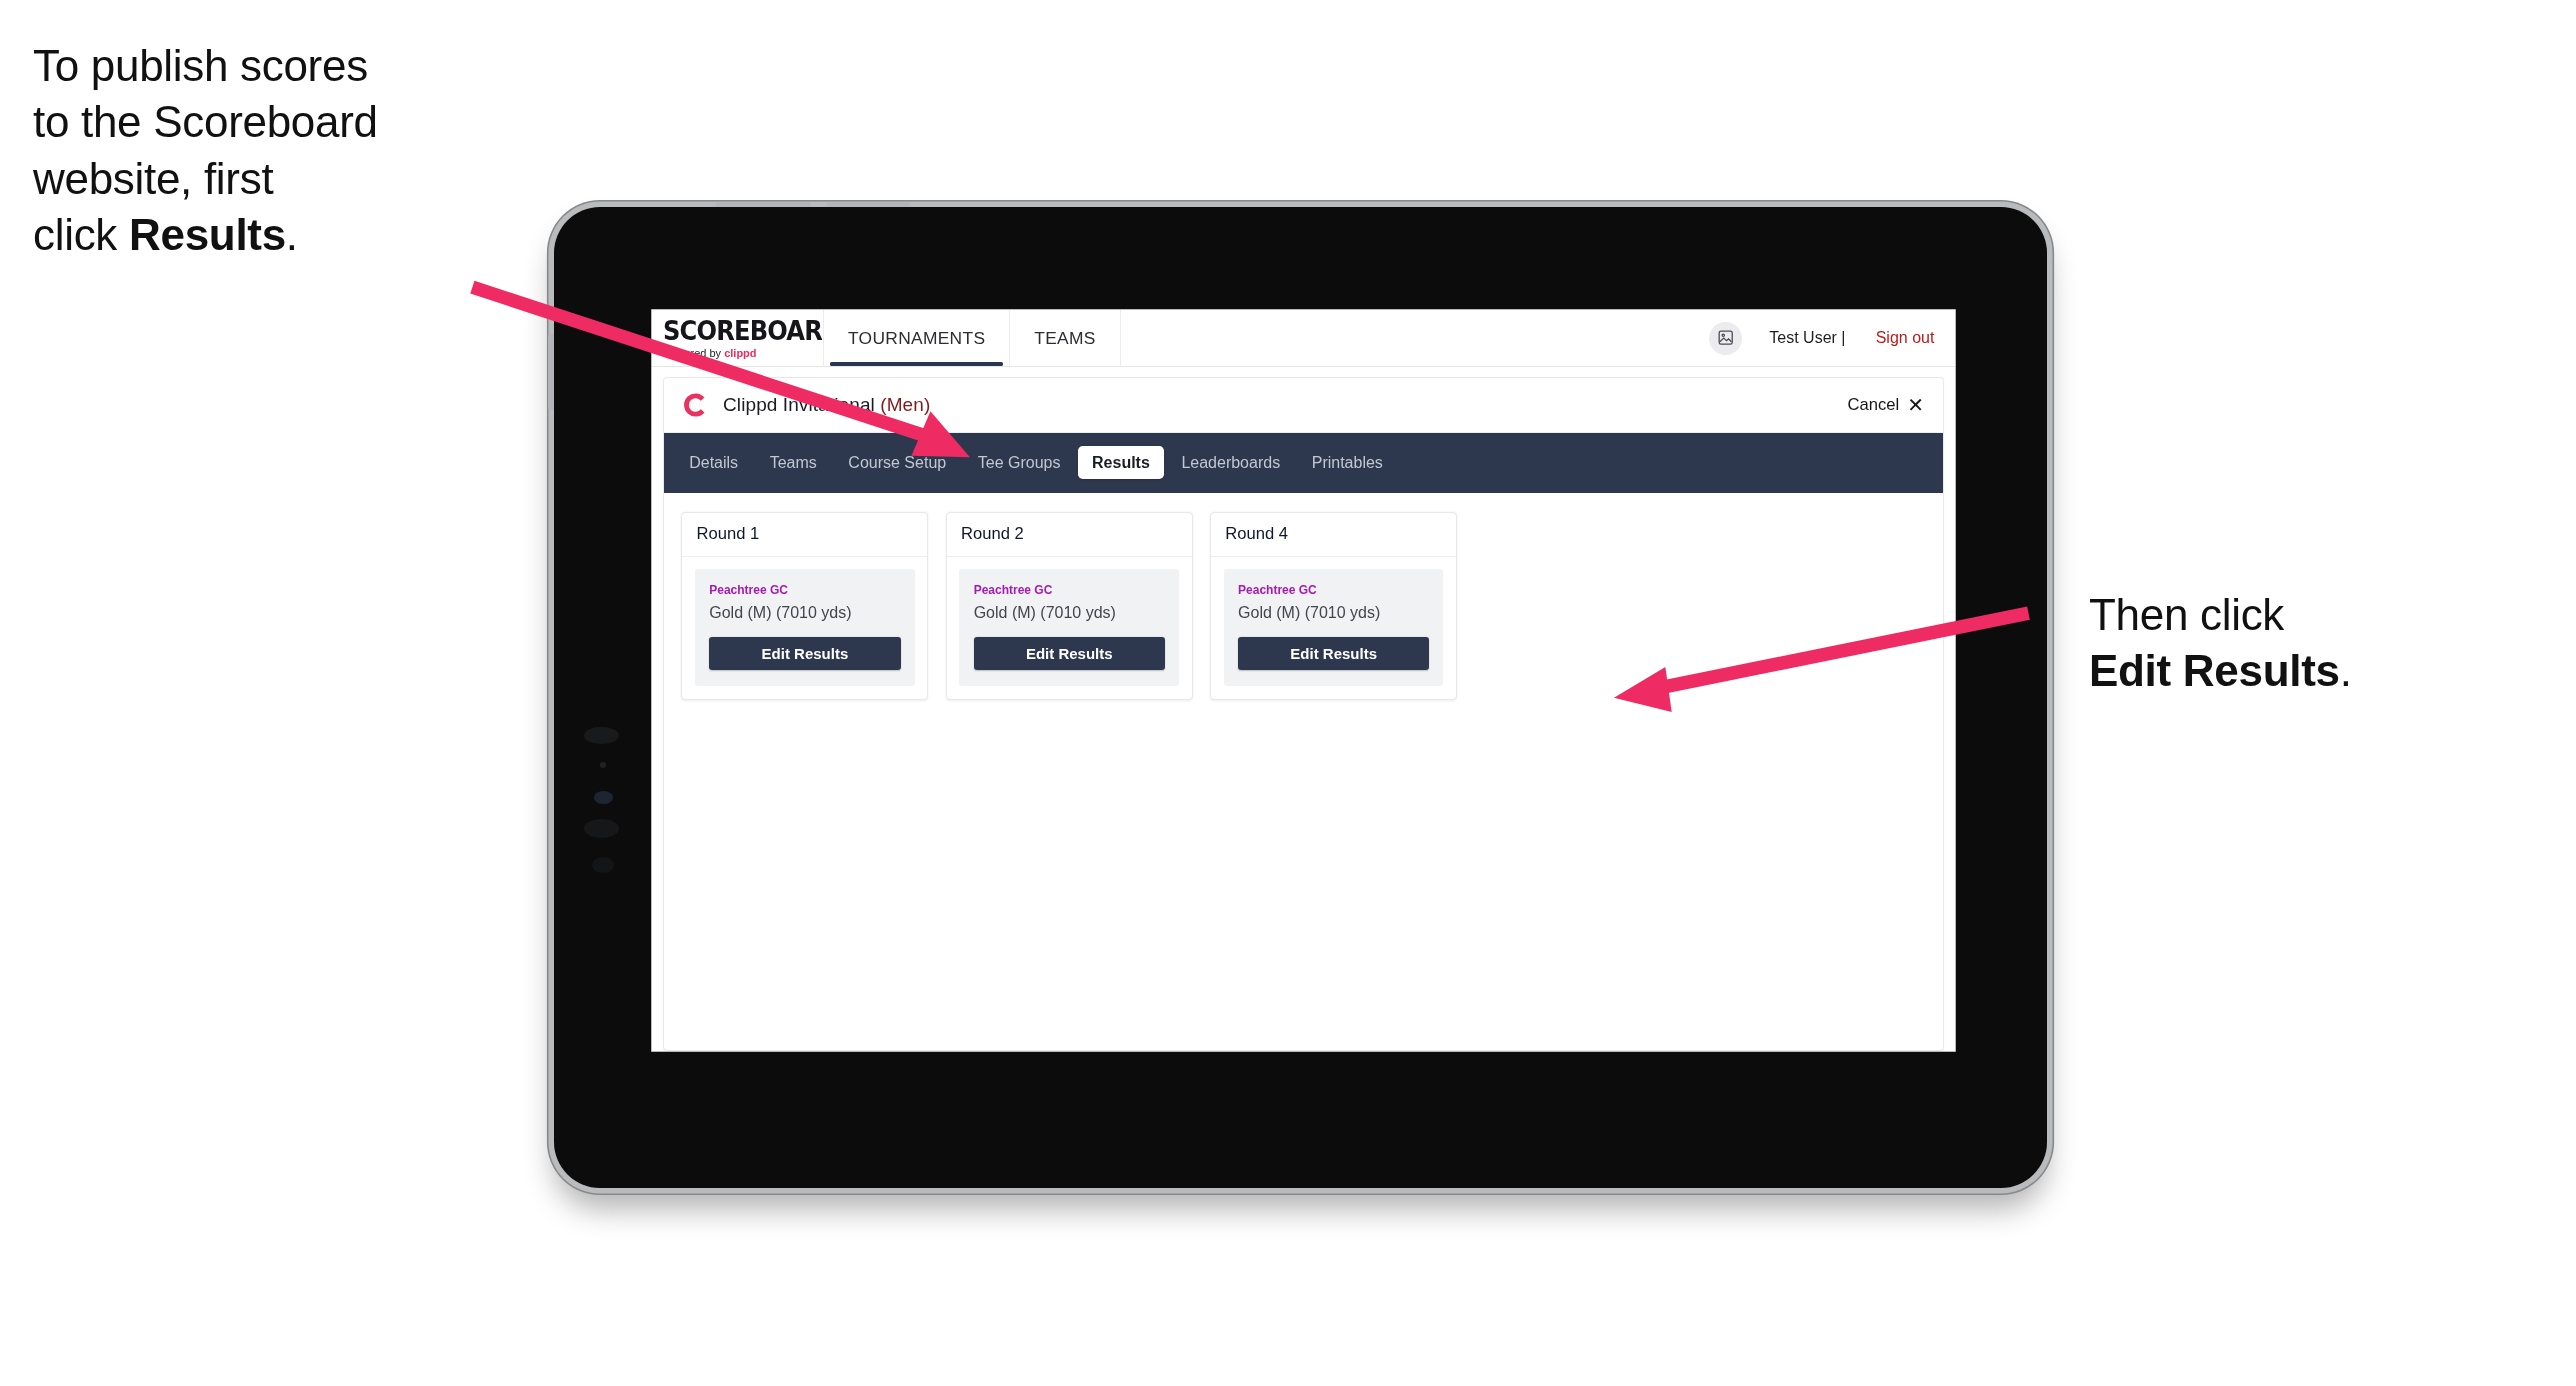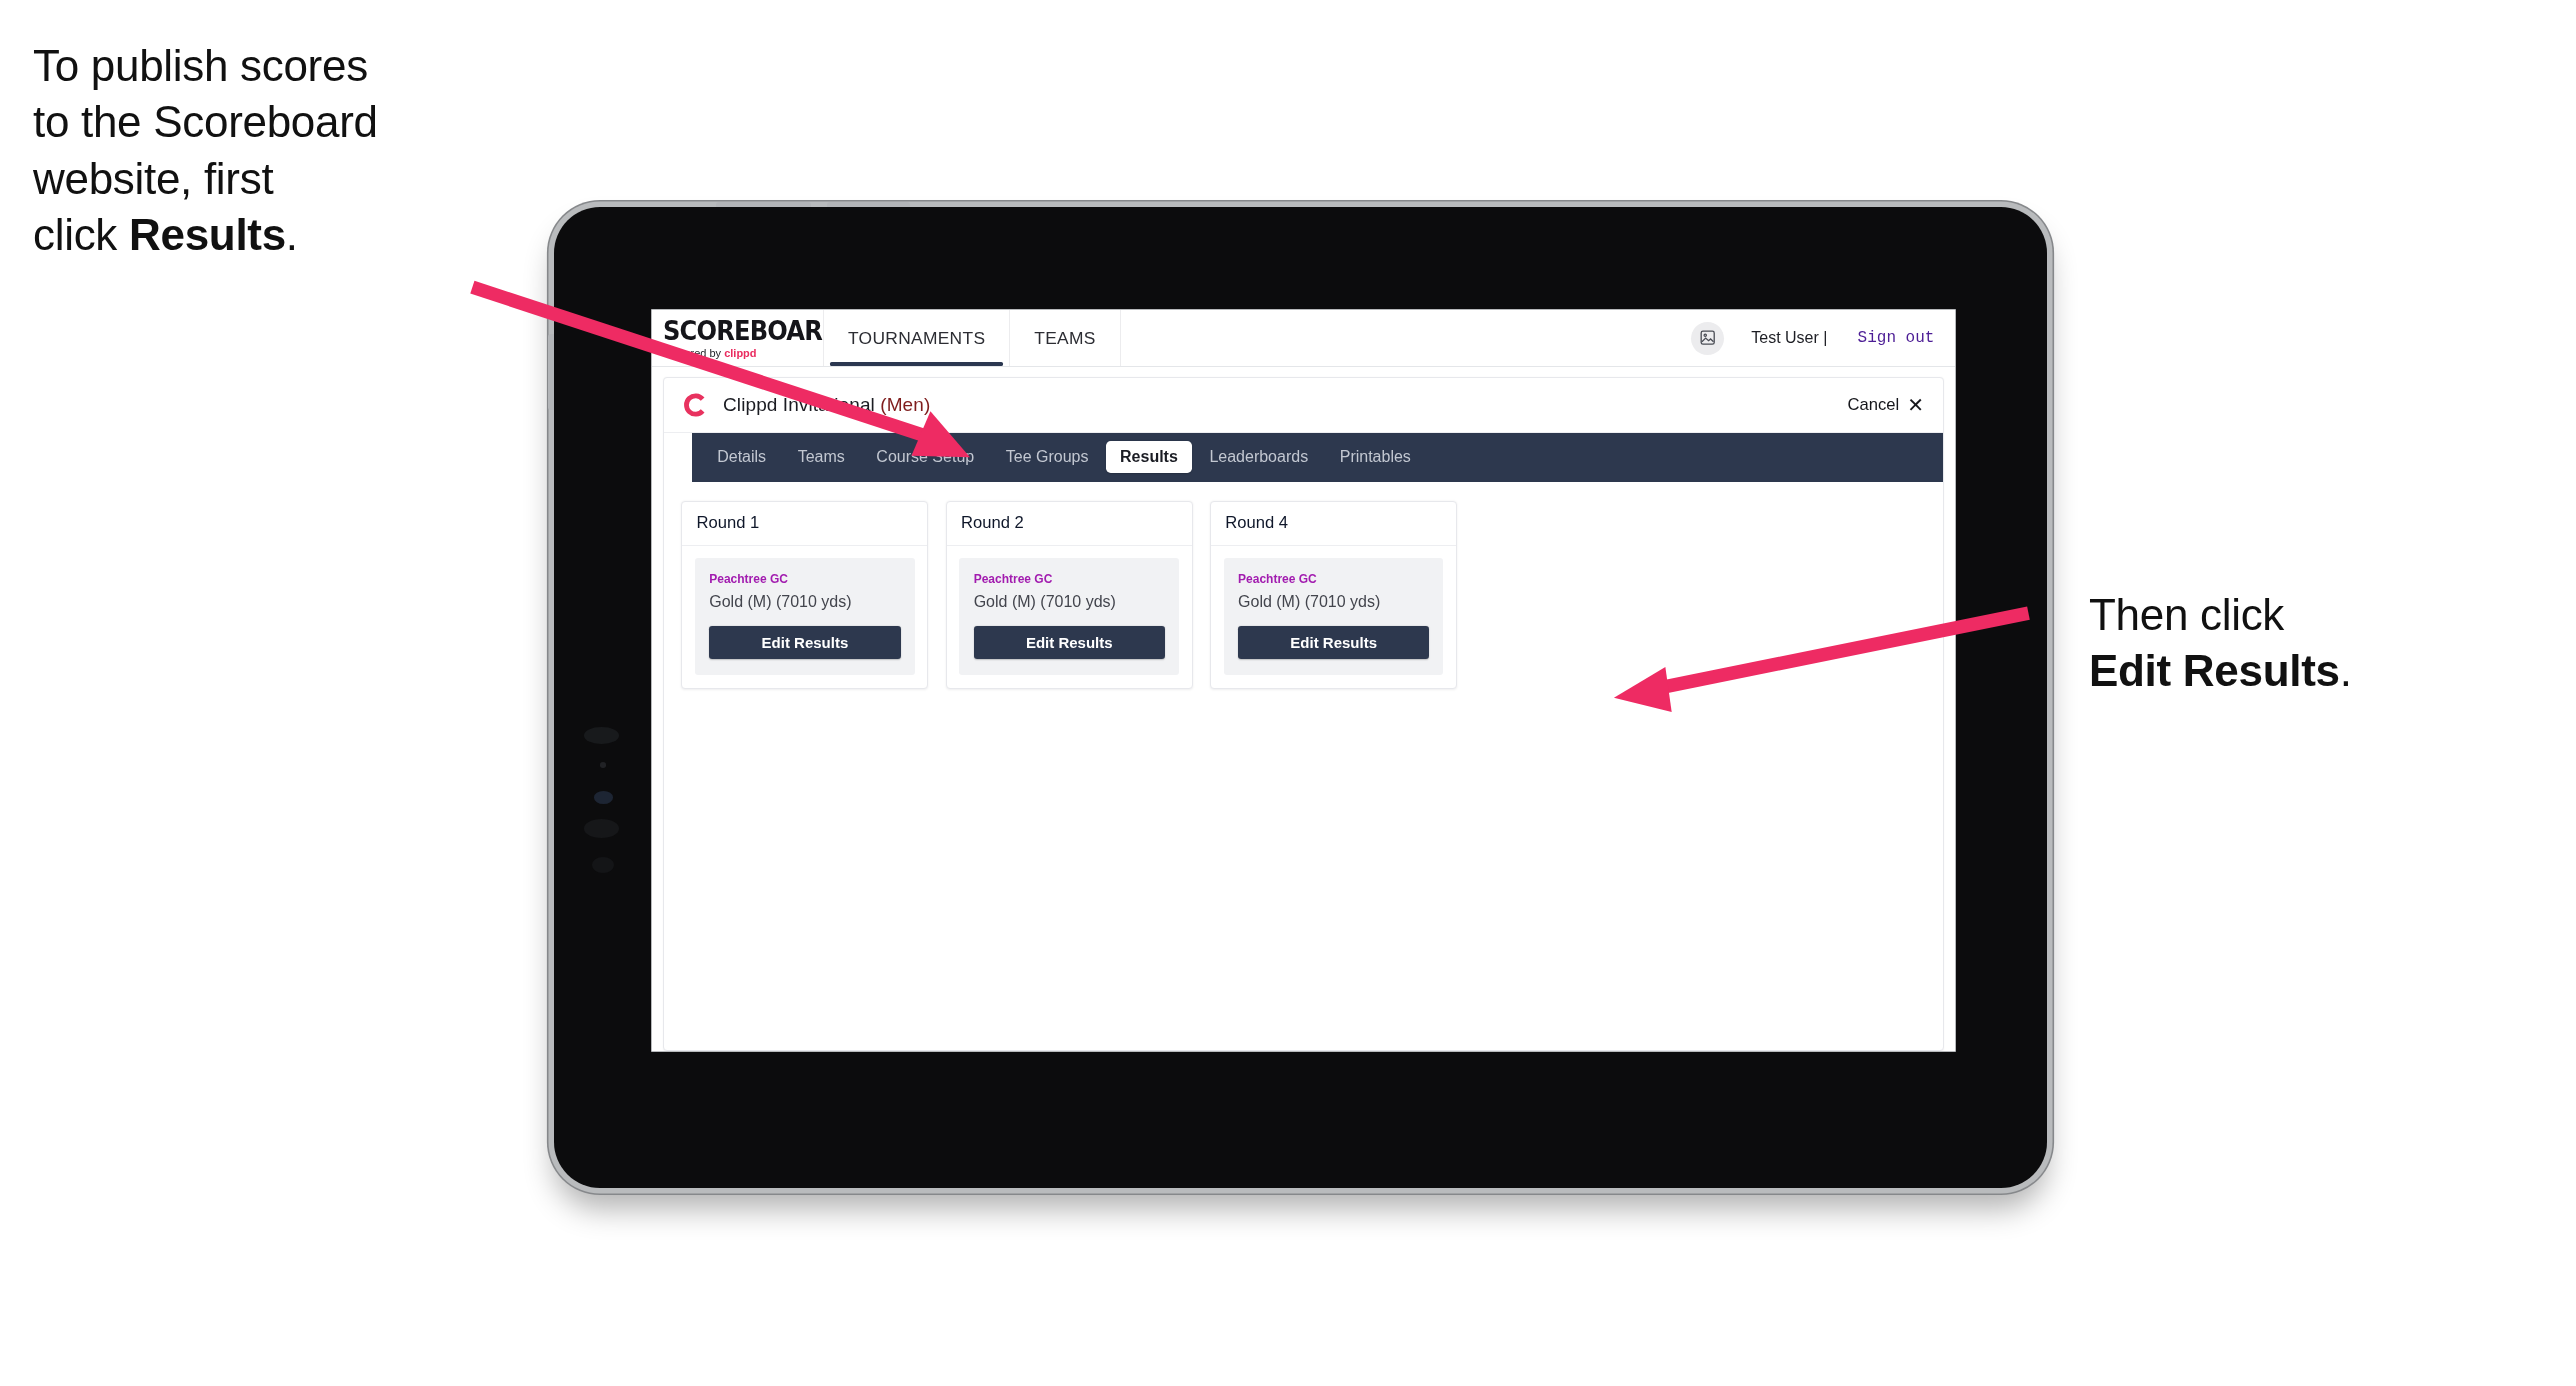--- a/index.html
+++ b/index.html
@@ -161,25 +161,24 @@
     display: flex;
     align-items: center;
     justify-content: center;
   }
   #account-name {
     font-size: 16px;
     color: #1d1e24;
   }
   #signout {
     font-size: 16px;
-    color: #4c1d95;
+    color: #b91c1c;
     text-decoration: none;
     cursor: pointer;
     margin-left: 3.2px;
-    font-family: Liberation Mono, monospace;
   }
 
   
   #page {
     background: #ffffff;
     padding: 9.5px 11px 0 11px;
     height: calc(100% - 57px);
   }
 
   #panel {
@@ -223,26 +222,25 @@
   #cancel-x {
     font-size: 20px;
     line-height: 1;
     color: #15161b;
     font-weight: 400;
   }
 
   
   #section-tabs {
     background: #2d384e;
-    height: 49px;
+    height: 60px;
     display: flex;
     align-items: center;
     padding: 0 11px;
     gap: 3.2px;
-    margin-left: 28px;
   }
   .sec-tab {
     font-size: 16px;
     color: #c2c7d1;
     padding: 7.1px 14.2px;
     border-radius: 4.7px;
     cursor: pointer;
     white-space: nowrap;
   }
   .sec-tab.active {

